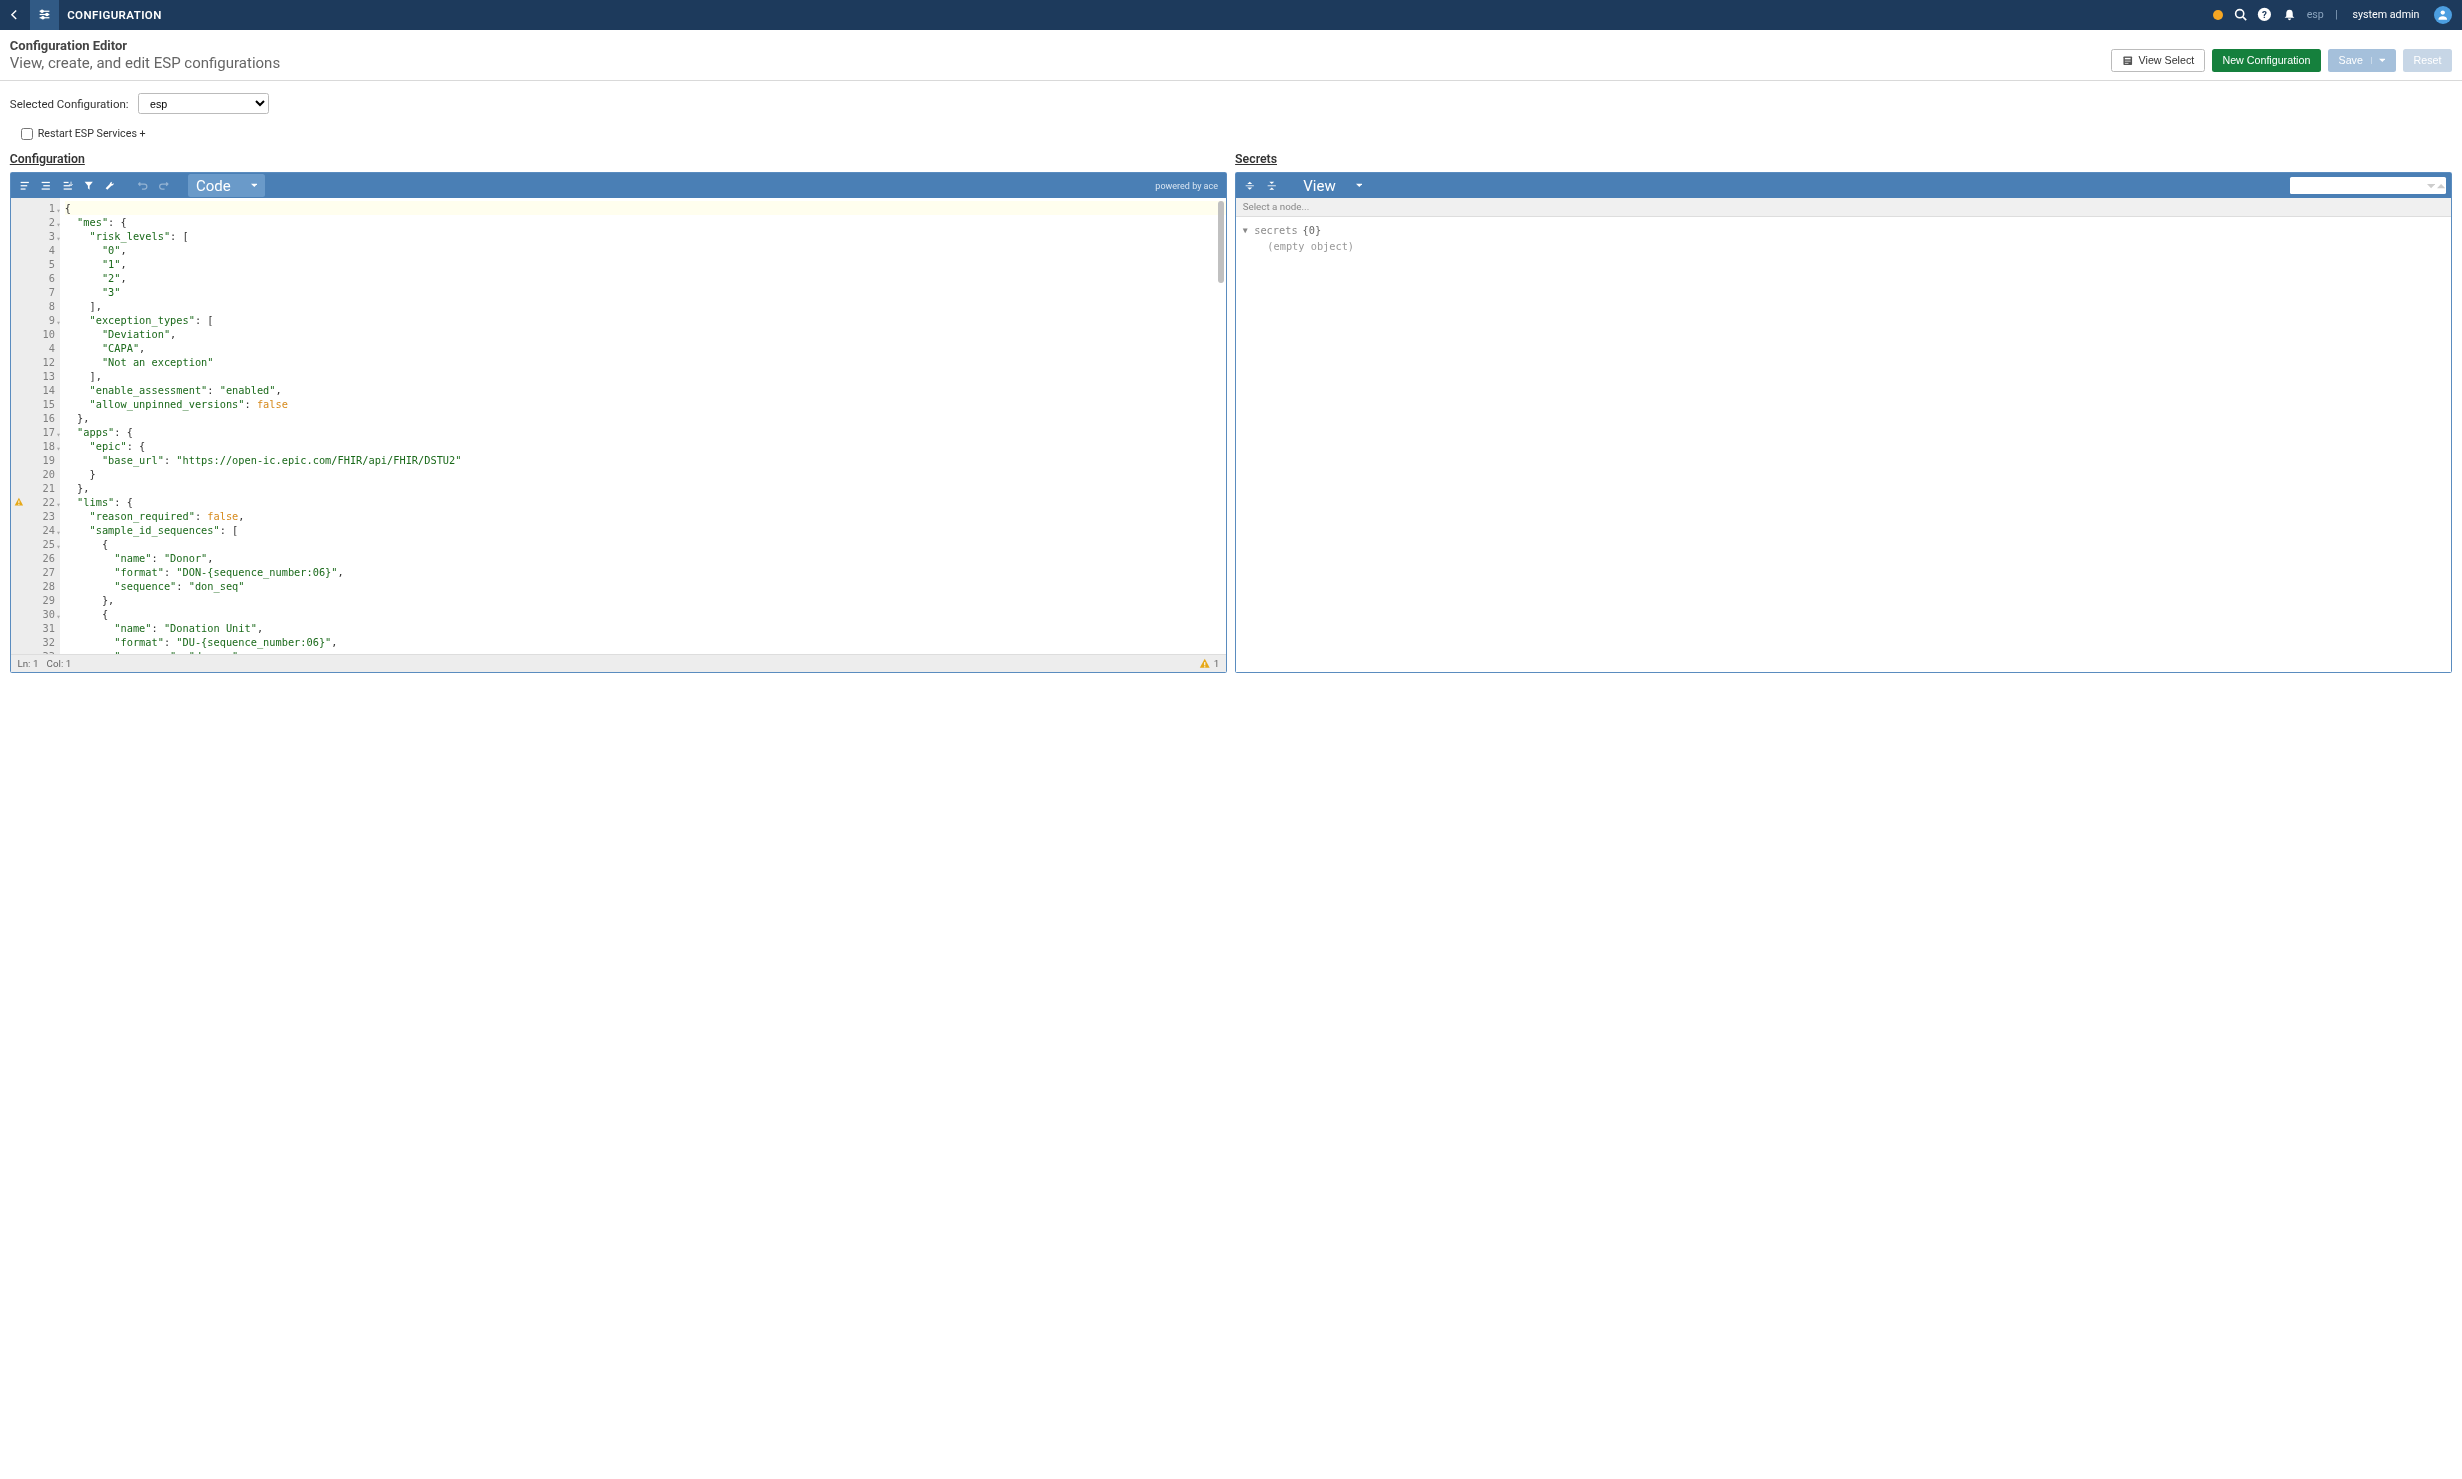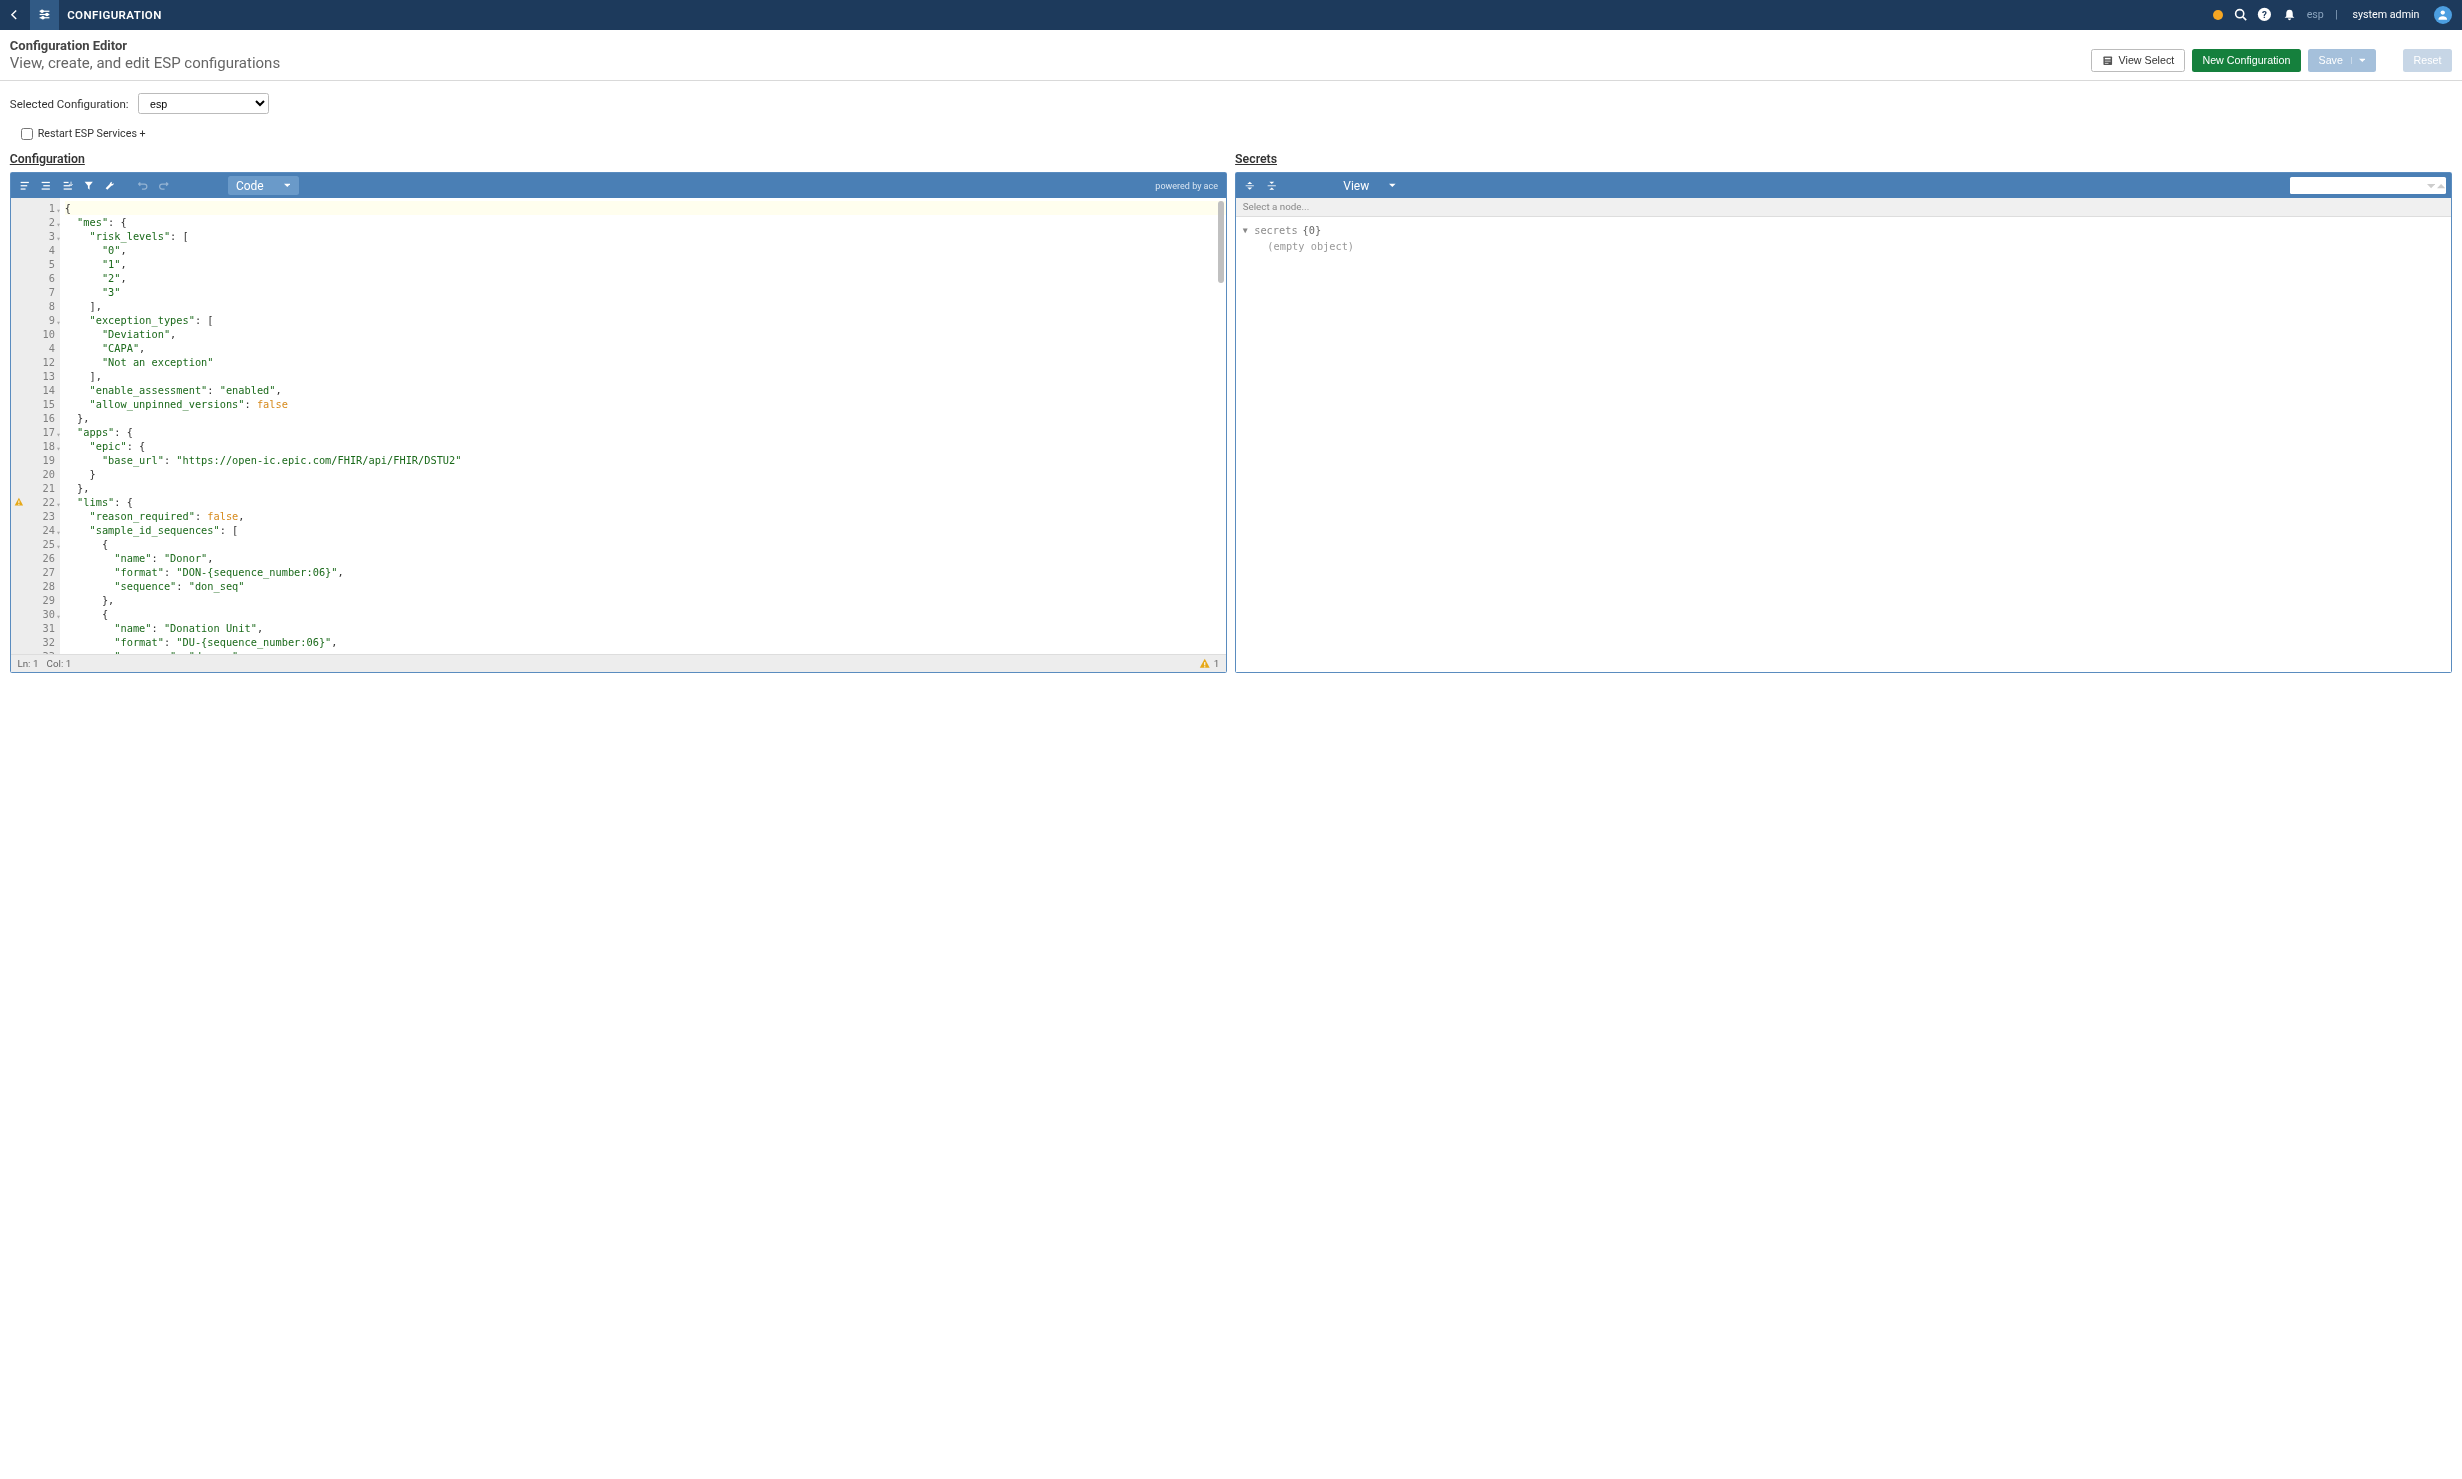--- a/index.html
+++ b/index.html
@@ -20,40 +20,40 @@
 
 .subheader { border-bottom: 0.8px solid #d9d9d9; padding: 8.2px 9.8px; display: flex; align-items: flex-end; }
 .subheader-text h1 { font-size: 13px; font-weight: 700; color: #444; }
 .subheader-text p { font-size: 15px; color: #666; margin-top: 1.6px; }
 .subheader-spacer { flex: 1; }
 .subheader-actions { display: flex; gap: 6.6px; }
 .btn { border-radius: 2.5px; padding: 4.9px 9.8px; font-size: 10.7px; cursor: pointer; display: inline-flex; align-items: center; gap: 4.9px; border: 0.8px solid transparent; }
 .btn-outline { background: #fff; border: 0.8px solid #bbb; color: #333; }
 .btn-primary { background: #15803d; color: #fff; }
 .btn-muted { background: #a5c0db; color: #fff; cursor: default; }
-.btn-muted2 { background: #c7d6e6; color: #fff; cursor: default; margin-left: 20px; }
+.btn-muted2 { background: #c7d6e6; color: #fff; cursor: default; }
 .btn-split-chevron { border-left: 0.8px solid rgba(255,255,255,0.4); padding-left: 6.6px; margin-left: 3.3px; }
 
 .controls { padding: 11.5px 9.8px; }
 .controls-row { display: flex; align-items: center; gap: 9.8px; margin-bottom: 8.2px; }
 .controls-label { font-size: 11.5px; color: #333; }
 select.config-select { padding: 3.3px 6.6px; border: 0.8px solid #bbb; border-radius: 2.5px; font-size: 10.7px; min-width: 131px; height: 21.3px; background: #fff; }
 .checkbox-row { display: flex; align-items: center; gap: 4.9px; margin-top: 13px; margin-left: 11.5px; }
 .checkbox-row input { width: 11.5px; height: 11.5px; }
 
 .panels { display: flex; gap: 8.2px; padding: 0 9.8px 9.8px 9.8px; }
 .panel { flex: 1; display: flex; flex-direction: column; }
 .panel-title { font-size: 12.3px; font-weight: 600; text-decoration: underline; color: #333; margin-bottom: 6.6px; }
 
 .editor-box { border: 0.8px solid #5a8cbf; border-radius: 1.6px; display: flex; flex-direction: column; height: 501px; }
 .editor-toolbar { background: #4a7fb5; height: 24.6px; display: flex; align-items: center; padding: 0 4.9px; gap: 3.3px; }
 .tb-icon { width: 18px; height: 18px; display: flex; align-items: center; justify-content: center; cursor: pointer; color: #fff; border-radius: 1.6px; }
 .tb-icon-dim { opacity: 0.4; cursor: default; }
 .tb-spacer { width: 8.2px; }
-.tb-dropdown { background: #6a9ac9; color: #fff; border-radius: 2.5px; padding: 2.5px 8.2px; display: flex; align-items: center; gap: 20px; font-size: 12px; cursor: pointer; margin-left: 40px; }
+.tb-dropdown { background: #6a9ac9; color: #fff; border-radius: 2.5px; padding: 2.5px 8.2px; display: flex; align-items: center; gap: 20px; font-size: 15px; cursor: pointer; }
 .tb-right { flex: 1; }
 .tb-powered { color: #d9e5f2; font-size: 9px; margin-right: 3px; }
 
 .editor-body { flex: 1; display: flex; background: #fff; overflow: hidden; position: relative; }
 .gutter { width: 49px; background: #ededed; text-align: right; font-family: "Menlo", "Consolas", monospace; font-size: 10.3px; color: #808080; padding-top: 3.3px; user-select: none; }
 .gutter-line { padding: 0 4.9px; height: 14px; line-height: 14px; position: relative; }
 .gutter-warn { position: absolute; left: 3.3px; top: 1.6px; width: 9.8px; height: 9.8px; }
 .fold-mark { position: absolute; right: -0.8px; color: #aaa; font-size: 7.4px; top: 2.5px; }
 .code-area { flex: 1; font-family: "Menlo", "Consolas", monospace; font-size: 10.3px; line-height: 14px; padding: 3.3px 0 0 4.9px; white-space: pre; overflow: hidden; position: relative; }
 .code-line { height: 14px; }

